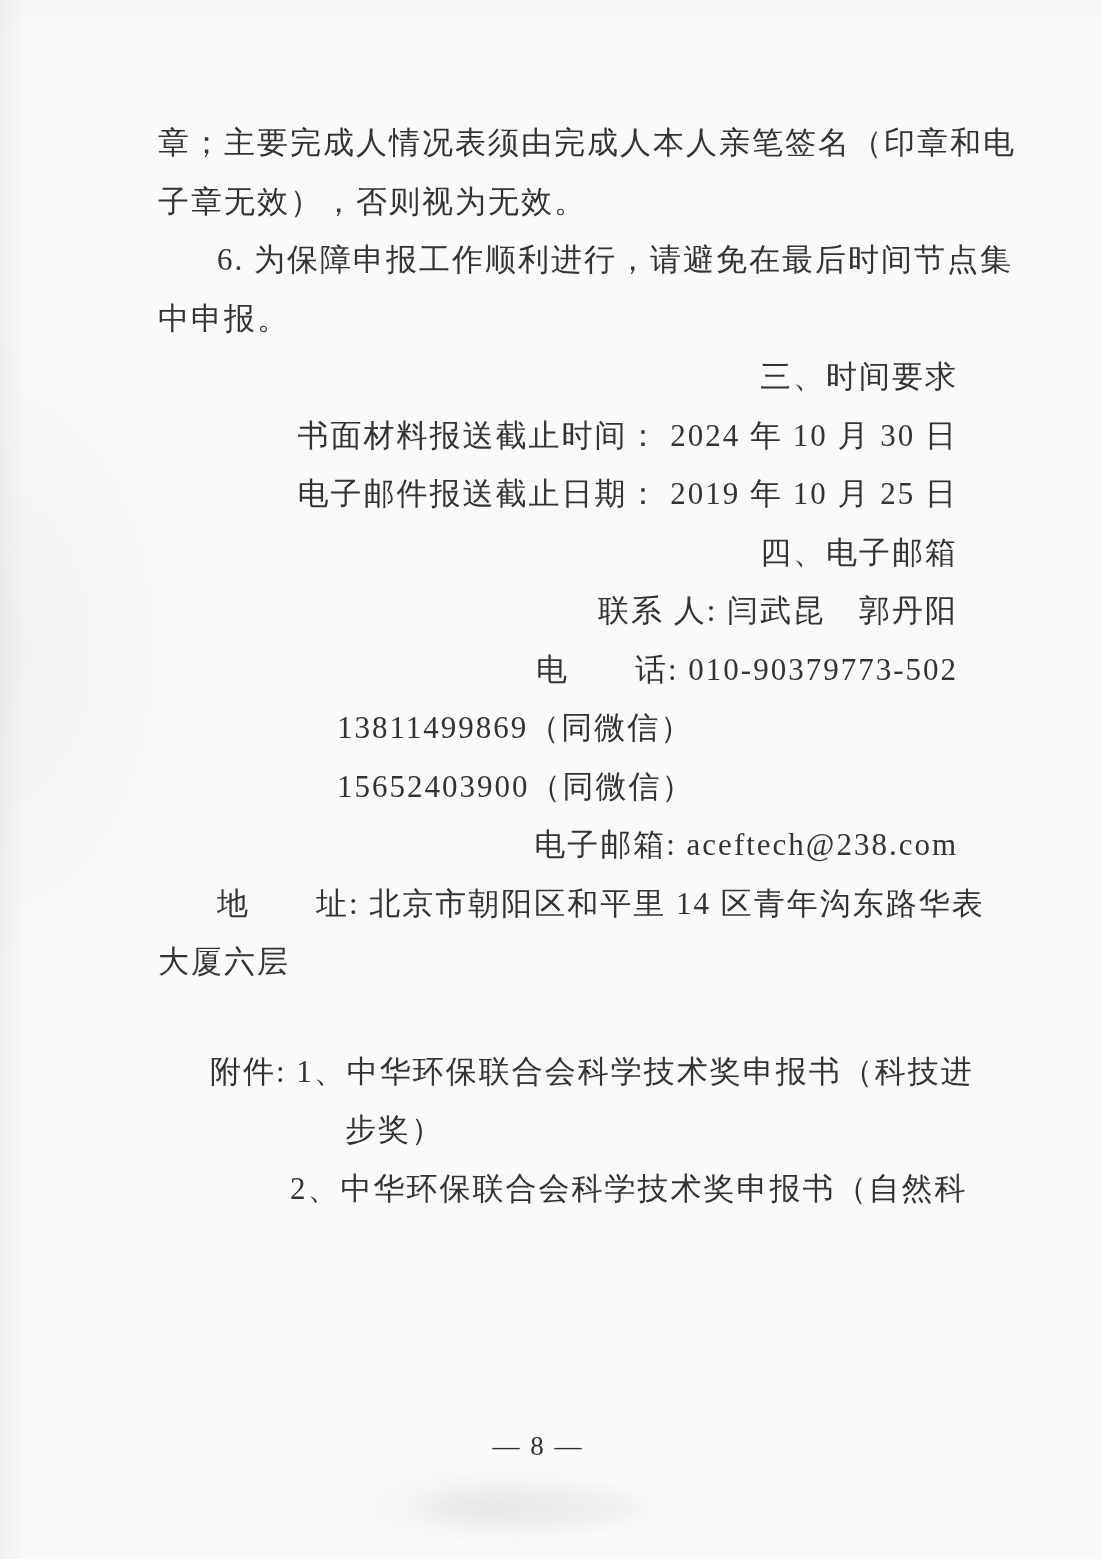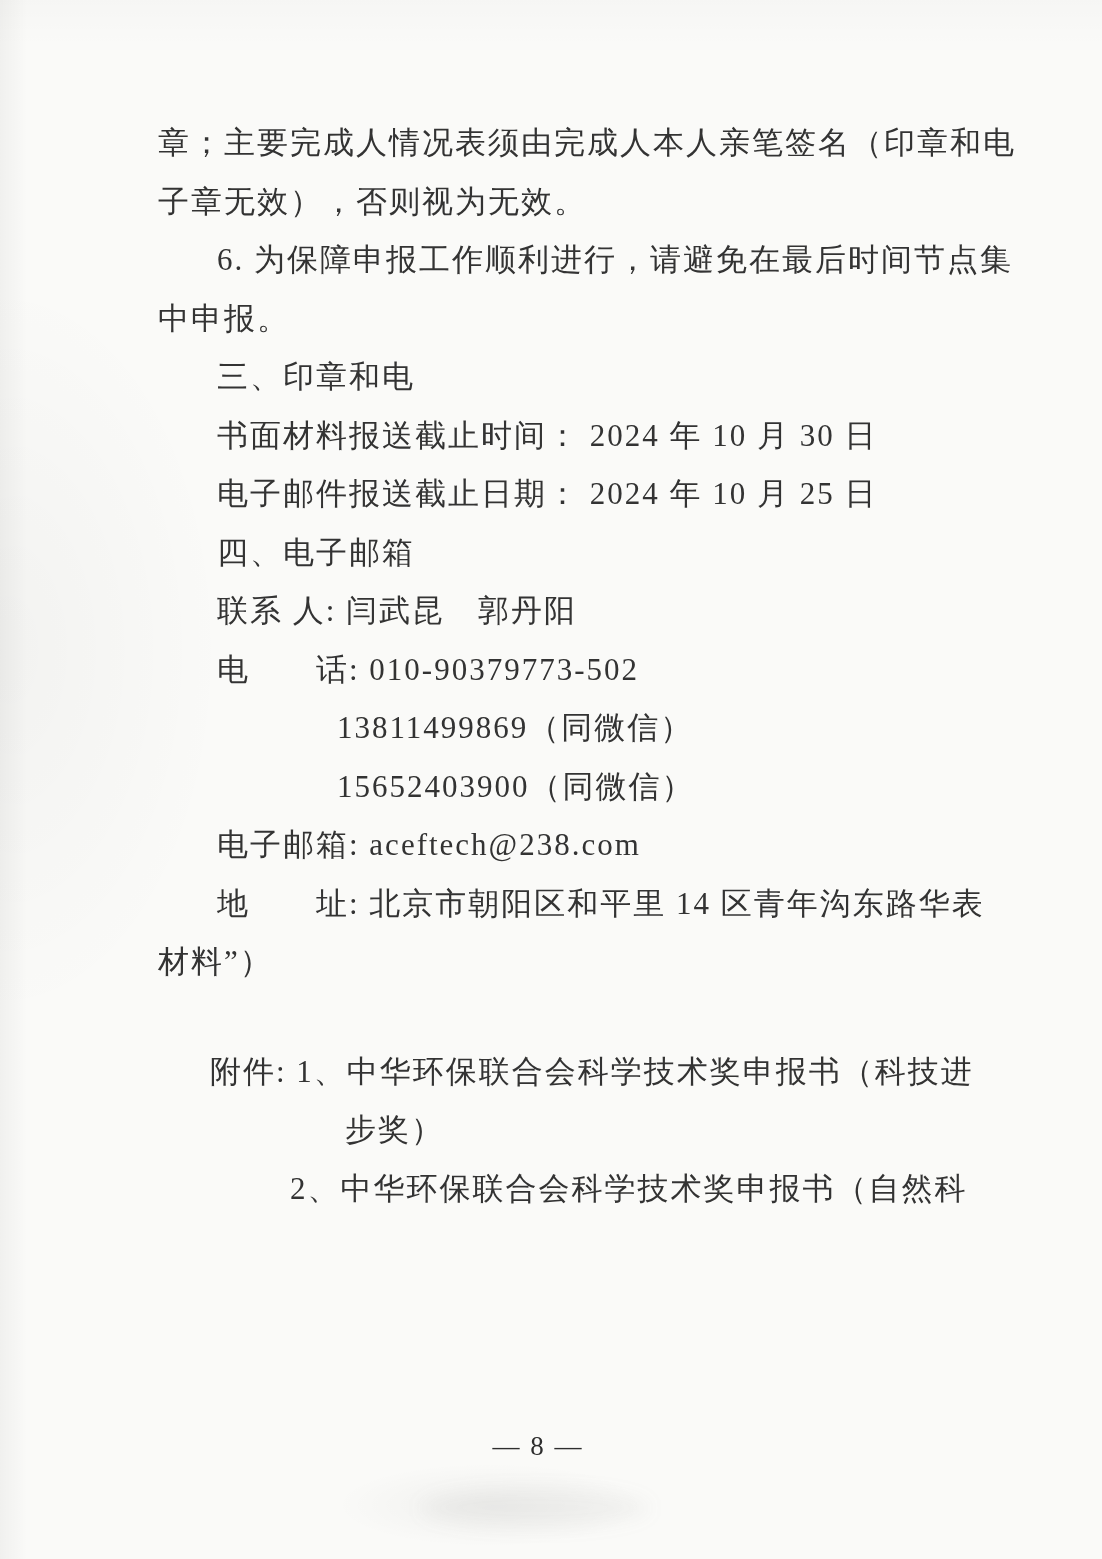--- a/index.html
+++ b/index.html
@@ -32,21 +32,21 @@
   }
   .line {
     height: 58.5px;
     line-height: 58.5px;
     font-size: 31px;
     letter-spacing: 2px;
     white-space: pre;
     color: #333333;
   }
   
-  .ind-para { padding-left: 59px; }
+  .ind-para { padding-left: 59px; text-align: right; }
   
   .ind-num { padding-left: 179px; }
   
   .ind-attach { padding-left: 52px; }
   
   .ind-attach1 { padding-left: 132px; }
   
   .ind-attach2 { padding-left: 187px; }
   .gap {
     height: 51px;
@@ -77,31 +77,31 @@
 </style>
 </head>
 <body>
 
 <div class="page">
   <div class="body-text">
     <div class="line">章；主要完成人情况表须由完成人本人亲笔签名（印章和电</div>
     <div class="line">子章无效），否则视为无效。</div>
     <div class="line ind-para">6. 为保障申报工作顺利进行，请避免在最后时间节点集</div>
     <div class="line">中申报。</div>
-    <div class="line ind-para">三、印章和电</div>
+    <div class="line ind-para">三、时间要求</div>
     <div class="line ind-para">书面材料报送截止时间： 2024 年 10 月 30 日</div>
-    <div class="line ind-para">电子邮件报送截止日期： 2024 年 10 月 25 日</div>
+    <div class="line ind-para">电子邮件报送截止日期： 2019 年 10 月 25 日</div>
     <div class="line ind-para">四、电子邮箱</div>
     <div class="line ind-para">联系 人: 闫武昆　郭丹阳</div>
     <div class="line ind-para">电　　话: 010-90379773-502</div>
     <div class="line ind-num">13811499869（同微信）</div>
     <div class="line ind-num">15652403900（同微信）</div>
     <div class="line ind-para">电子邮箱: aceftech@238.com</div>
     <div class="line ind-para">地　　址: 北京市朝阳区和平里 14 区青年沟东路华表</div>
-    <div class="line">材料”）</div>
+    <div class="line">大厦六层</div>
     <div class="gap"></div>
     <div class="line ind-attach">附件: 1、中华环保联合会科学技术奖申报书（科技进</div>
     <div class="line ind-attach2">步奖）</div>
     <div class="line ind-attach1">2、中华环保联合会科学技术奖申报书（自然科</div>
   </div>
 
   <div class="smudge"></div>
   <div class="footer">— 8 —</div>
 </div>
 

